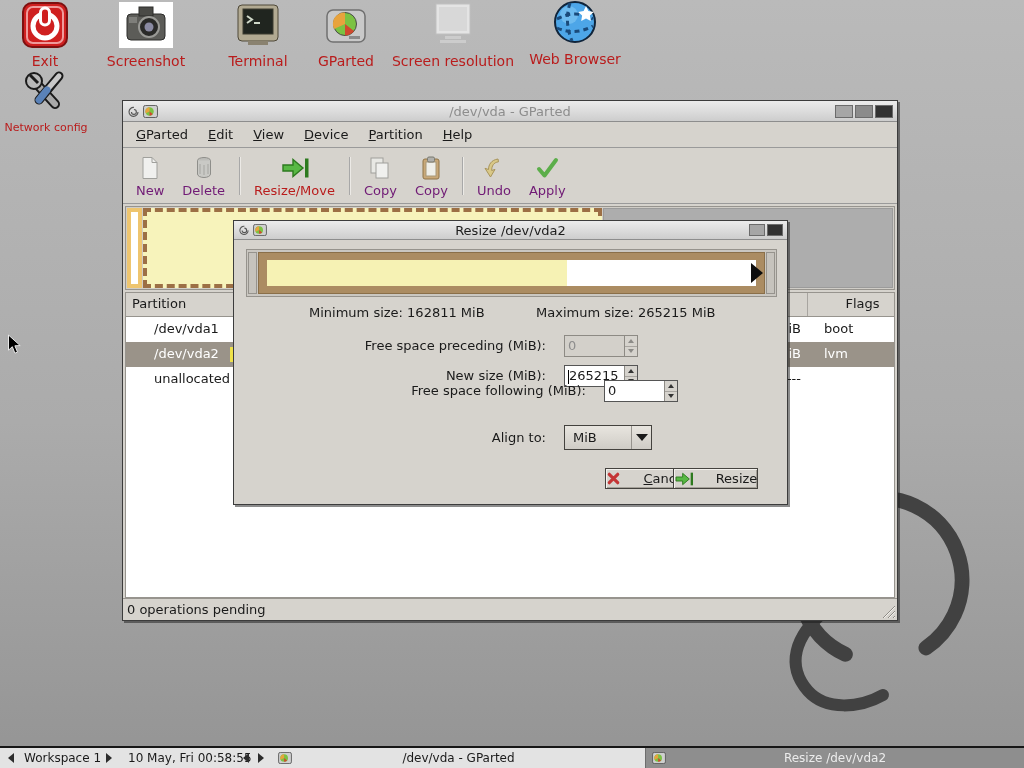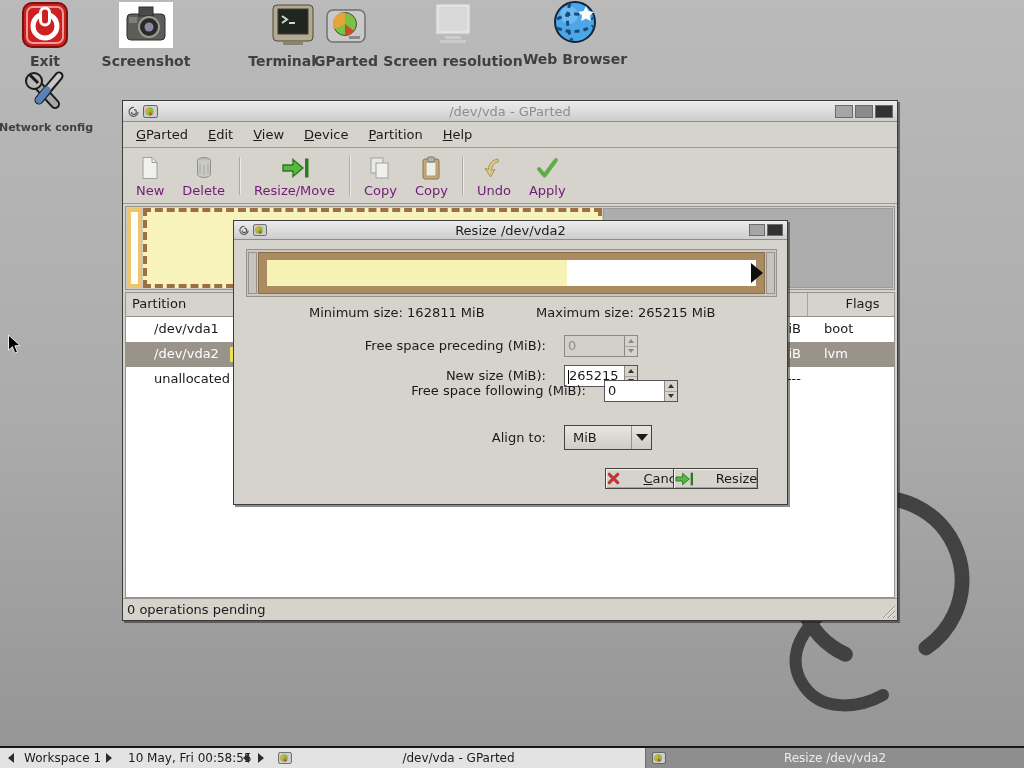--- a/index.html
+++ b/index.html
@@ -7,21 +7,21 @@
   body {
     position:relative;
     font-family:"DejaVu Sans", sans-serif;
     background:linear-gradient(180deg,#bababa 0%,#ababab 55%,#949494 100%);
     font-size:13px; color:#1a1a1a;
   }
 
   
   .dicon { position:absolute; width:140px; display:flex; flex-direction:column; align-items:center; gap:5px; }
   .dicon .ic { height:46px; display:flex; align-items:flex-end; justify-content:center; }
-  .dicon .lbl { color:#404040; font-weight:bold; font-size:14px; white-space:nowrap; }
+  .dicon .lbl { color:#b91c1c; font-weight:normal; font-size:14px; white-space:nowrap; }
   .dicon .lbl.small { font-size:11px; }
 
   
   .window { position:absolute; background:#d6d3cd; border:1px solid #3c3c3c;
             box-shadow:2px 2px 0 rgba(25,25,25,.5); }
   .titlebar { height:21px; background:linear-gradient(#ececec,#cdcdcd);
               border-bottom:1px solid #8d8d8d; display:flex; align-items:center;
               padding:0 4px; position:relative; }
   .titlebar .ttext { position:absolute; left:0; right:0; text-align:center; font-size:13px; pointer-events:none; }
   .tb-icons { display:flex; align-items:center; gap:3px; z-index:1; }
@@ -34,21 +34,21 @@
   #main-window { left:122px; top:100px; width:776px; height:521px; z-index:5; }
   #main-window .ttext { color:#8d8d8d; }
   .menubar { height:25px; display:flex; align-items:center; gap:6px; padding:0 6px;
              background:#d6d3cd; }
   .menu-item { display:inline-block; padding:3px 7px; }
   .menu-item::first-letter { text-decoration:underline; }
   .toolbar { height:57px; border-top:1px solid #9a9a9a; border-bottom:1px solid #9a9a9a;
              background:#d6d3cd; display:flex; align-items:center; padding:0 4px; position:relative; }
   .tbtn { display:flex; flex-direction:column; align-items:center; justify-content:flex-end;
           gap:3px; padding:3px 9px; color:#701a75; height:50px; }
-  .tbtn.enabled { color:#701a75; }
+  .tbtn.enabled { color:#b91c1c; }
   .tsep { width:1px; height:38px; background:#a8a8a8; box-shadow:1px 0 0 #eceae6; margin:0 5px; }
   .devcombo { position:absolute; right:6px; top:4px; width:198px; height:48px;
               border:1px solid #8d8a84; background:#dcd9d3; display:flex; align-items:center;
               gap:6px; padding:0 5px; }
   .devcombo .arrow { margin-left:auto; width:16px; height:100%; display:flex; align-items:center; justify-content:center; }
   .caret-down { width:0; height:0; border-left:6px solid transparent; border-right:6px solid transparent; border-top:7px solid #2a2a2a; }
 
   .visualwrap { margin:2px; height:84px; border:1px solid #97948e; background:#d0cdc7; position:relative; }
   .vda1 { position:absolute; left:1px; top:1px; bottom:1px; width:15px; border:4px solid #eec56f; background:#fff; }
   .vda2 { position:absolute; left:17px; top:1px; bottom:1px; width:459px; border:4px dashed #9c6f45; background:#f7f3bb; }
@@ -164,21 +164,21 @@
       <rect x="8" y="12" width="38" height="26" rx="4" fill="#5c5c58" stroke="#2c2c2a"></rect>
       <rect x="20" y="5" width="14" height="9" fill="#4a4a46" stroke="#2c2c2a"></rect>
       <circle cx="30" cy="25" r="10" fill="#2a2a28" stroke="#9a9a96" stroke-width="2"></circle>
       <circle cx="30" cy="25" r="4.5" fill="#8a8aa2"></circle>
       <rect x="10" y="15" width="8" height="6" fill="#7e7e7a"></rect>
     </svg>
   </div>
   <div class="lbl">Screenshot</div>
 </div>
 
-<div class="dicon" style="left:176px;top:2px;align-items:flex-end;">
+<div class="dicon" style="left:188px;top:2px;">
   <div class="ic">
     <svg width="46" height="46" viewBox="0 0 46 46">
       <rect x="3" y="3" width="40" height="36" rx="4" fill="#b2aa92" stroke="#4e4838"></rect>
       <rect x="8" y="7" width="30" height="25" fill="#20251f" stroke="#3c3c30"></rect>
       <path d="M12 14 l5 3.5 -5 3.5" stroke="#cfd8c8" stroke-width="2" fill="none"></path>
       <rect x="19" y="20" width="6" height="2" fill="#cfd8c8"></rect>
       <rect x="13" y="39" width="20" height="4" fill="#8a8270"></rect>
     </svg>
   </div>
   <div class="lbl">Terminal</div>

